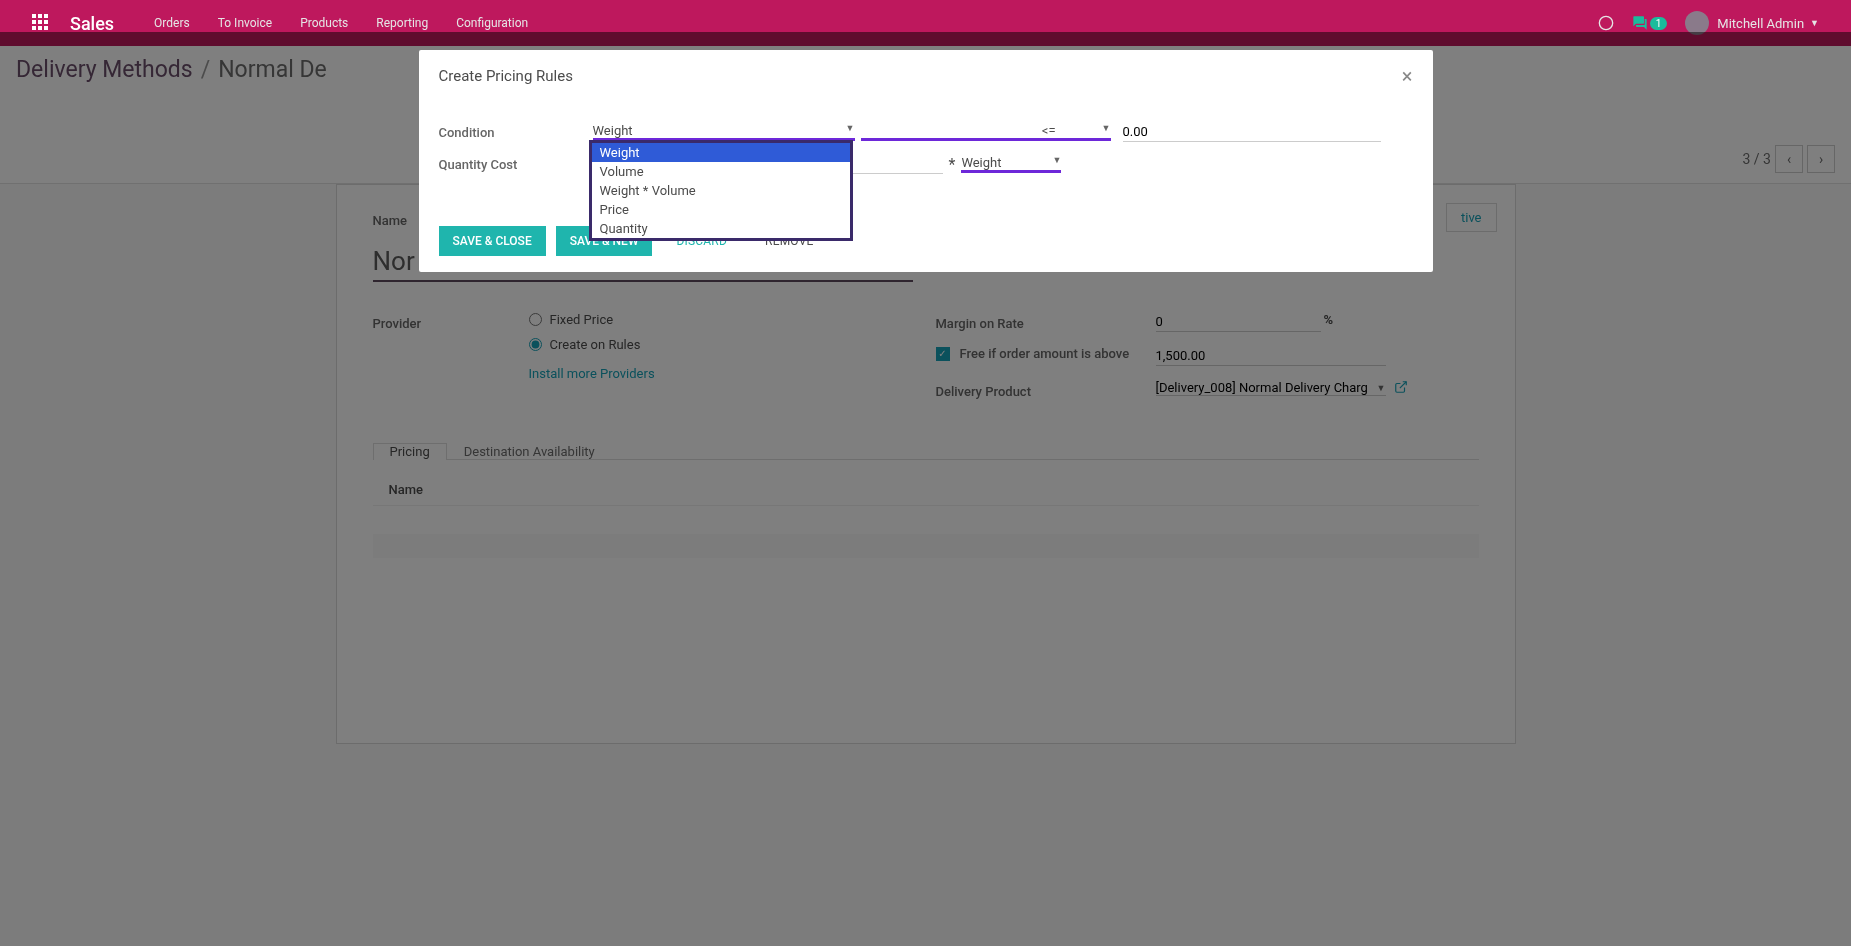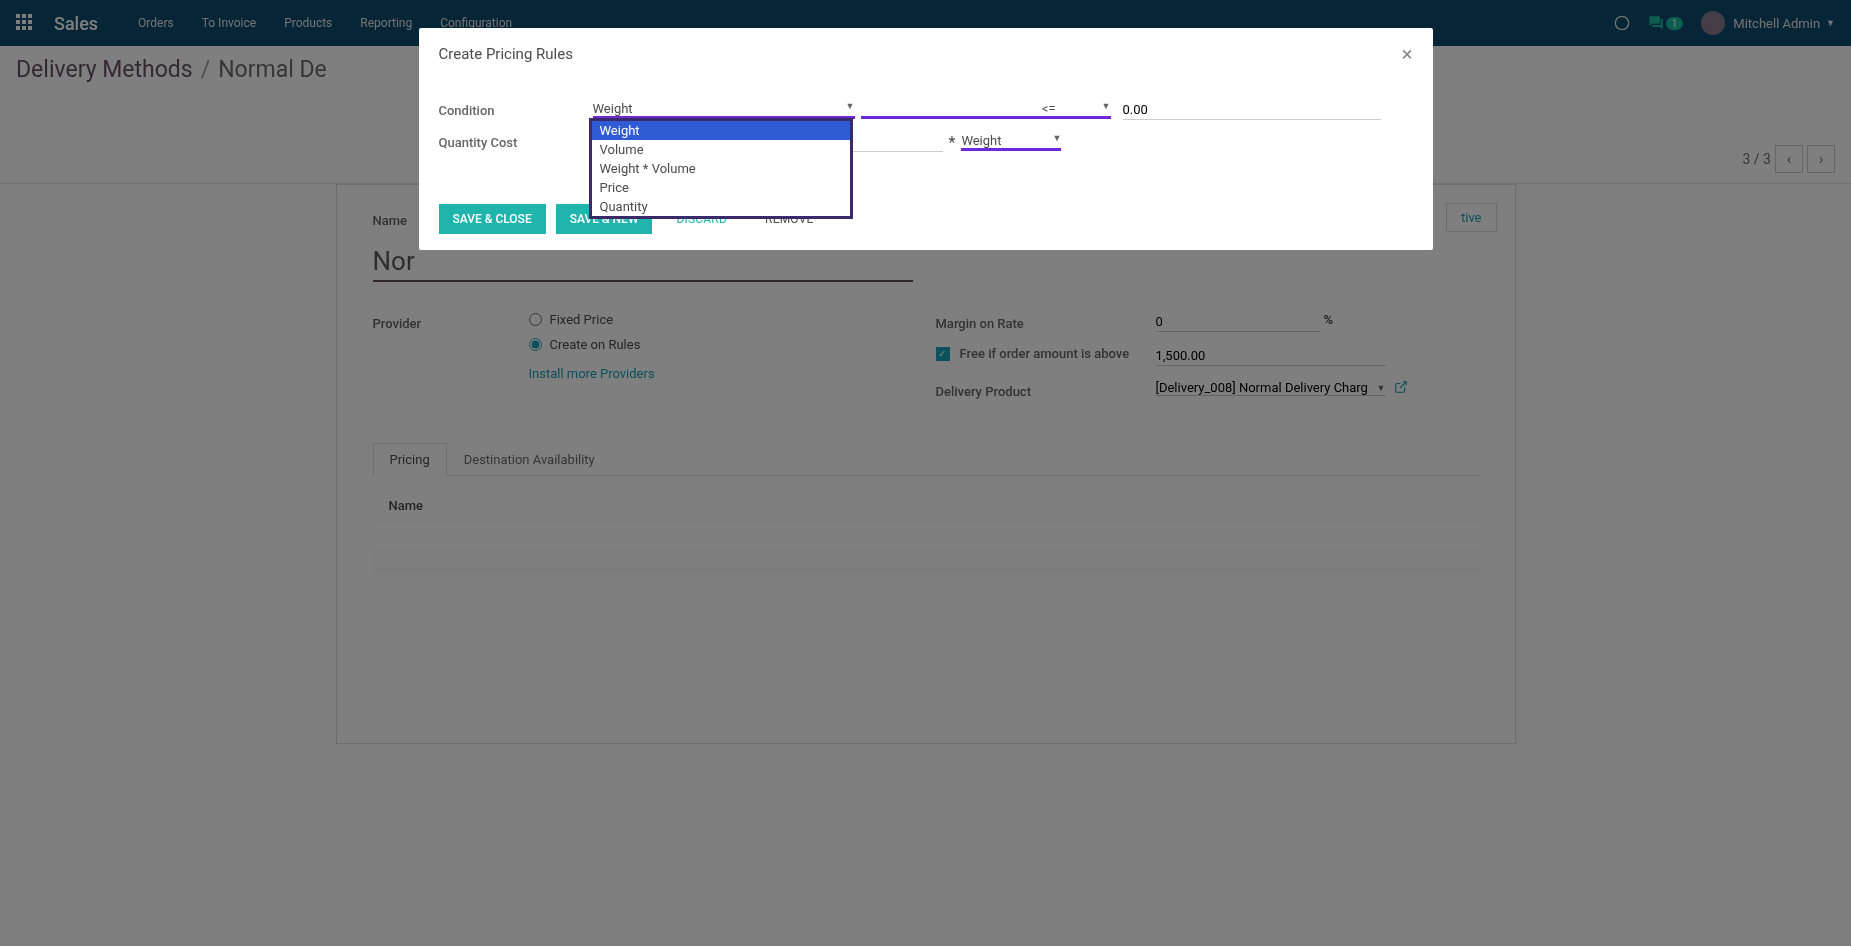--- a/index.html
+++ b/index.html
@@ -1,19 +1,19 @@
 <!DOCTYPE html>
 <html><head>
 <meta charset="utf-8">
 <style>
 * { margin: 0; padding: 0; box-sizing: border-box; font-family: -apple-system, BlinkMacSystemFont, "Segoe UI", Roboto, sans-serif; }
 body { background: #f9f9f9; font-size: 13px; color: #4c4c4c; overflow: hidden; }
 
 
-.navbar { background: #0c4a6e; height: 46px; display: flex; align-items: center; padding: 0 16px; color: #fff; }
+.navbar { background: #be185d; height: 46px; display: flex; align-items: center; padding: 0 32px; color: #fff; }
 .navbar .apps-icon { width: 18px; height: 18px; display: grid; grid-template-columns: repeat(3,4px); grid-template-rows: repeat(3,4px); gap: 2px; margin-right: 20px; cursor: pointer; }
 .navbar .apps-icon span { background: #fff; }
 .navbar .brand { font-size: 18px; font-weight: 500; margin-right: 40px; }
 .navbar .nav-link { color: #e5e5e5; margin-right: 28px; font-size: 12px; cursor: pointer; }
 .navbar .spacer { flex: 1; }
 .navbar .right-item { margin-left: 18px; display: flex; align-items: center; color: #e5e5e5; cursor: pointer; }
 .navbar .chat-badge { background: #1abc9c; color: #fff; font-size: 10px; border-radius: 10px; padding: 1px 6px; margin-left: 2px; }
 .navbar .avatar { width: 24px; height: 24px; border-radius: 50%; background: #8a7a8a; margin-right: 8px; }
 
 
@@ -46,30 +46,30 @@
 .link-text { color: #17a2b8; cursor: pointer; font-size: 13px; }
 .input-line { border: none; border-bottom: 1px solid #ccc; padding: 2px 0; width: 165px; outline: none; font-size: 13px; }
 .checkbox-teal { width: 14px; height: 14px; background: #17a2b8; display: inline-flex; align-items: center; justify-content: center; color: #fff; font-size: 10px; margin-right: 10px; }
 .select-line { display: flex; align-items: center; border-bottom: 1px solid #ccc; width: 230px; }
 .select-line input { border: none; flex: 1; outline: none; font-size: 13px; }
 .external-icon { color: #17a2b8; margin-left: 8px; cursor: pointer; }
 .suffix-bold {font-weight: bold; margin-left:3px; }
 
 
 .tabs { display: flex; border-bottom: 1px solid #ddd; margin-top: 30px; }
-.tab { padding: 8px 16px; border: 1px solid transparent; border-bottom: none; cursor: pointer; font-size: 13px; color: #6c6c6c; }
+.tab { padding: 0 16px; border: 1px solid transparent; border-bottom: none; cursor: pointer; font-size: 13px; color: #6c6c6c; }
 .tab.active { border-color: #ddd; background: #fff; color: #4c4c4c; margin-bottom: -1px; }
 .tab-content { padding: 14px 0; }
 .table-header { font-size: 13px; color: #4c4c4c; padding: 8px 16px; border-bottom: 1px solid #eee; font-weight: 500;}
 .table-row { padding: 8px 16px; background: #f8f8f8; }
 .table-row a { color: #17a2b8; font-size: 13px; cursor: pointer; }
 .table-footer { padding: 12px 16px; background: #f8f8f8; margin-top:28px; height: 24px;}
 
 
-.modal-backdrop { position: fixed; inset: 0; background: rgba(0,0,0,0.5); display: flex; align-items: flex-start; justify-content: center; padding-top: 28px; }
+.modal-backdrop { position: fixed; inset: 0; background: rgba(0,0,0,0.5); display: flex; align-items: flex-start; justify-content: center; padding-top: 18px; margin-top: 32px; }
 .modal { background: #fff; width: 1014px; border-radius: 2px; overflow: visible; position: relative; }
 .modal-header { padding: 16px 20px; display: flex; align-items: center; }
 .modal-title { font-size: 15px; color: #4c4c4c; }
 .modal-close { margin-left: auto; font-size: 20px; color: #888; cursor: pointer; line-height: 1; }
 .modal-body { padding: 20px 20px 28px 20px; }
 .modal-row { display: flex; align-items: center; margin-bottom: 12px; }
 .modal-label { width: 154px; color: #666; font-size: 13px; font-weight: 500;}
 .modal-select { display: flex; border-bottom: 3px solid #6d28d9; margin-right: 6px; flex-shrink: 0; gap: 46px; }
 .modal-select.w1 { width: 262px; position: relative;}
 .modal-select.w2 { width: 100px; }

